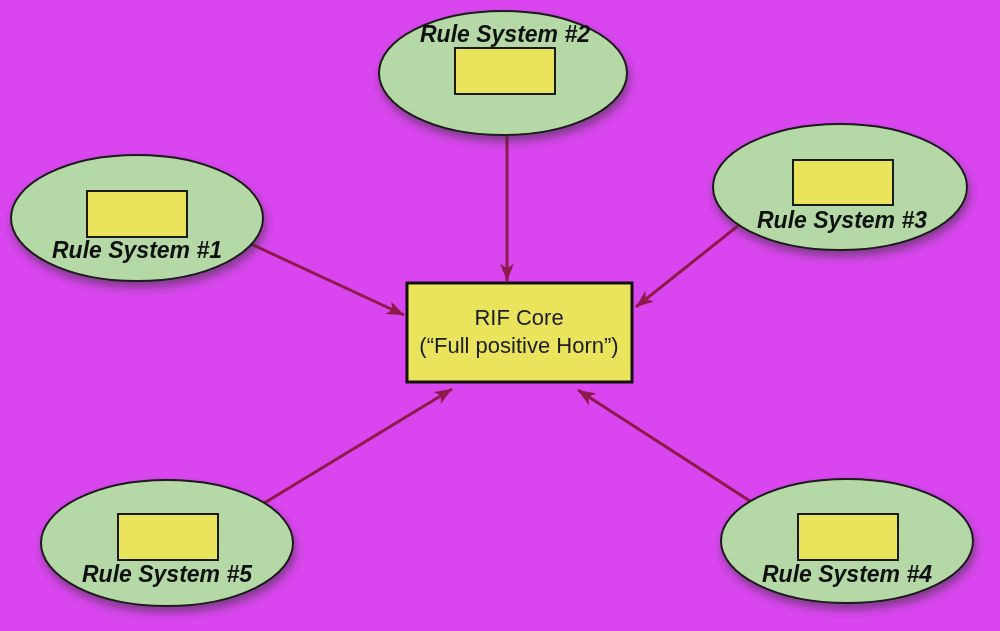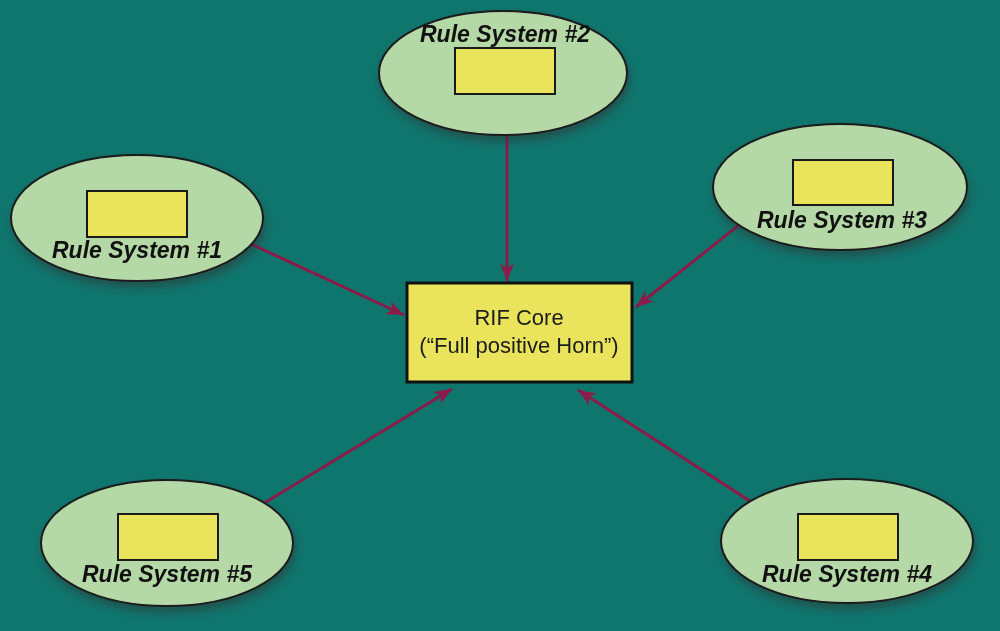--- a/index.html
+++ b/index.html
@@ -5,21 +5,21 @@
   html, body {
     margin: 0;
     padding: 0;
     background: #ffffff;
     font-family: "Liberation Sans", sans-serif;
   }
   .stage {
     position: relative;
     width: 1000px;
     height: 631px;
-    background: #0f766e;
+    background: #d946ef;
     overflow: hidden;
   }
   svg { display: block; }
   .node-label {
     font-family: "Liberation Sans", sans-serif;
     font-size: 23px;
     font-weight: bold;
     font-style: italic;
     fill: #111111;
   }

